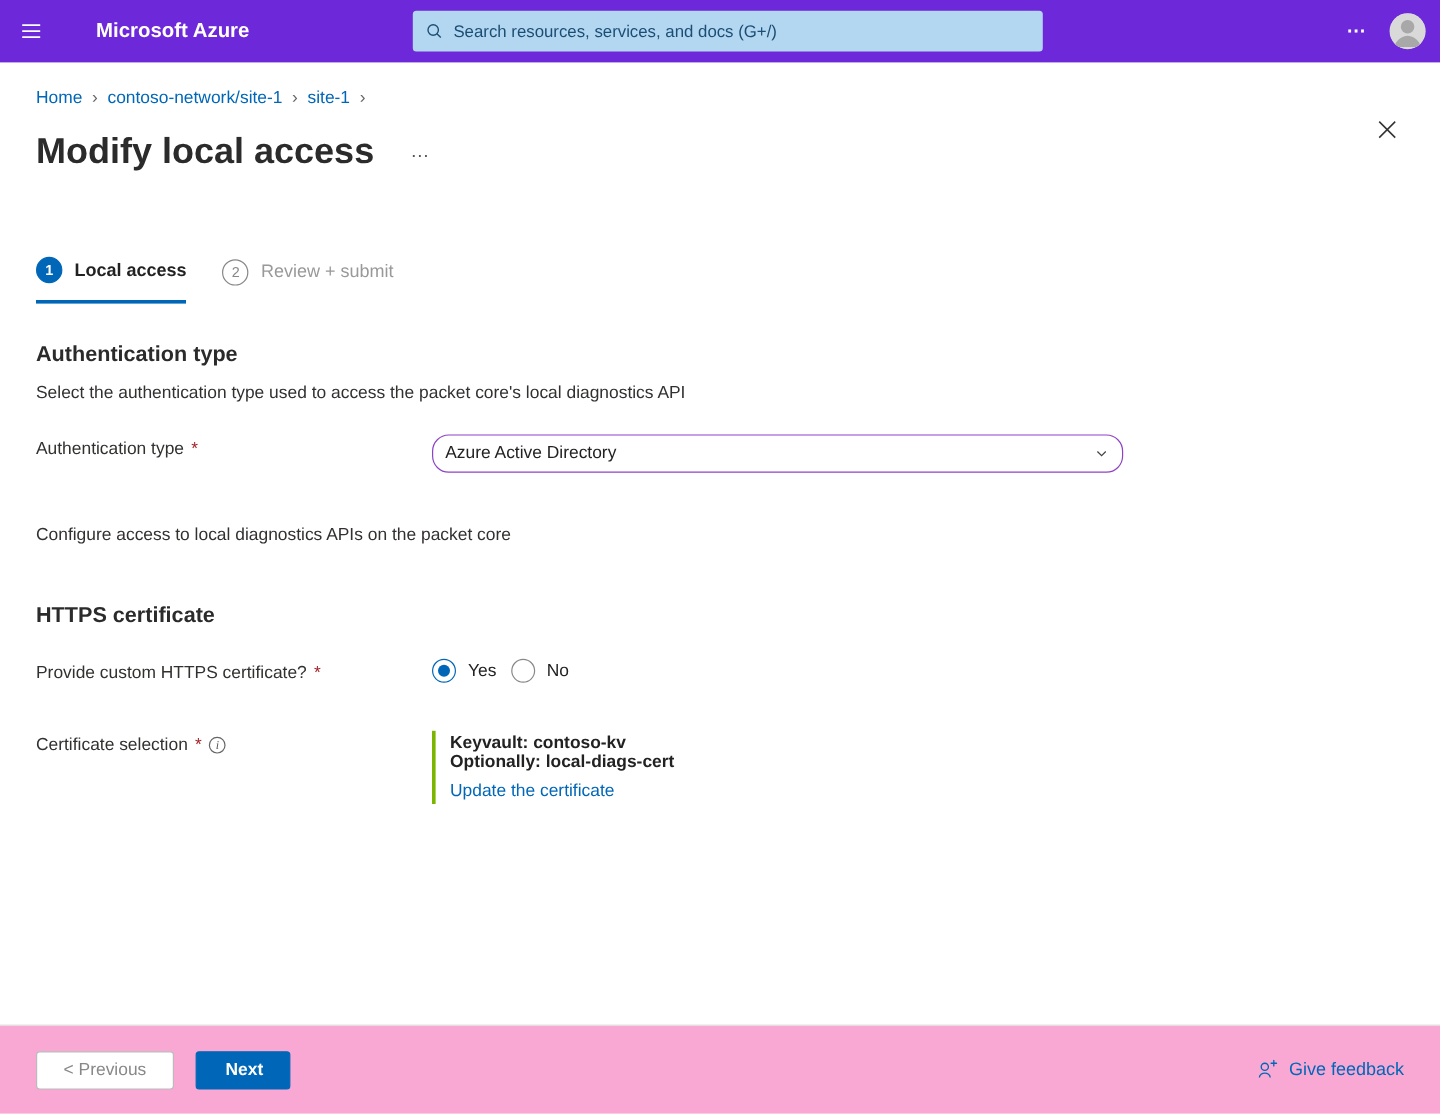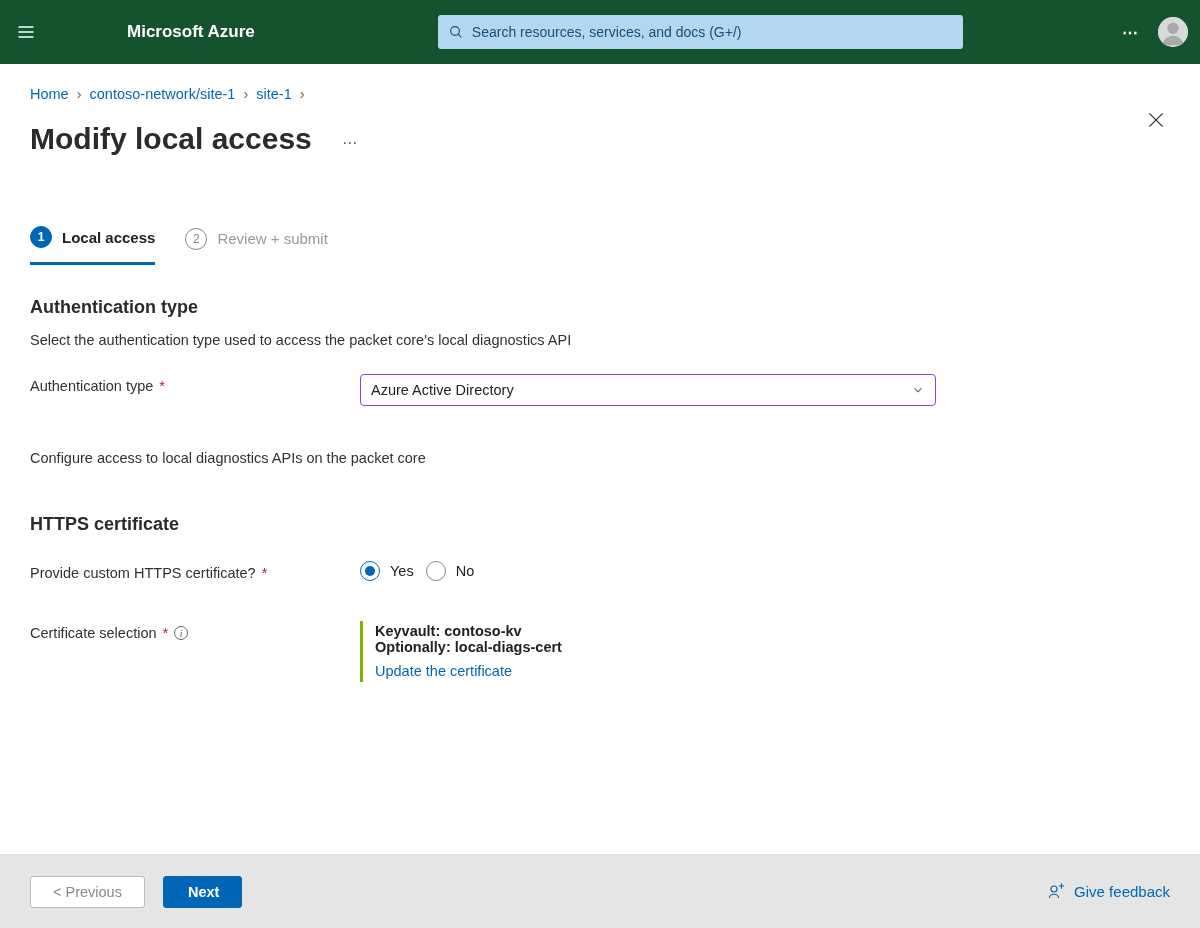--- a/index.html
+++ b/index.html
@@ -1,19 +1,19 @@
 <!DOCTYPE html>
 <html><head>
 <meta charset="utf-8">
 <style>
   * { box-sizing: border-box; margin: 0; padding: 0; font-family: "Segoe UI", Arial, sans-serif; }
   html, body { width: 1200px; height: 928px; overflow: hidden; background: #fff; }
 
   
-  .topbar { height: 64px; background: #14532d; display: flex; align-items: center; color: #fff; gap: 47px; }
+  .topbar { height: 52px; background: #6d28d9; display: flex; align-items: center; color: #fff; }
   .hamburger { width: 52px; height: 52px; display:flex; align-items:center; justify-content:center; cursor:pointer; }
   .hamburger svg { width: 20px; height: 20px; }
   .brand { font-size: 17px; font-weight: 600; padding-left: 28px; padding-right: 40px; white-space: nowrap; }
   .search-wrap { flex: 0 0 auto; margin-left: 96px; }
   .search-box { width: 525px; height: 34px; background: #b3d6f1; border-radius: 3px; display:flex; align-items:center; padding: 0 10px; color:#1b4e74; }
   .search-box svg { width:16px; height:16px; margin-right:8px; flex:0 0 auto; fill:none; stroke:#1b4e74; stroke-width:1.7; }
   .search-input { flex:1; border:0; background:transparent; outline:0; font-size:14px; color:#1b4e74; }
   .search-input::placeholder { color:#1b4e74; }
   .topbar-spacer { flex:1; }
   .topbar-right { display:flex; align-items:center; gap:18px; padding-right:12px; }
@@ -46,42 +46,42 @@
   .section { margin-top: 32px; }
   .section h3 { font-size:18px; font-weight:700; color:#2b2b2b; margin-bottom:14px; }
   .section p.desc { font-size:14.5px; color:#323130; }
 
   
   .form-row { display:flex; align-items:flex-start; margin-top:26px; }
   .form-label { flex: 0 0 330px; font-size:14.5px; color:#323130; display:flex; align-items:center; gap:6px; padding-top:4px; }
   .required { color:#a4262c; }
   .info-icon { width:14px; height:14px; border:1px solid #666; border-radius:50%; display:inline-flex; align-items:center; justify-content:center; font-size:10px; color:#555; font-style:italic; font-family: serif; cursor:default; }
 
-  .dropdown { width:576px; height:32px; border:1px solid #8e43c5; border-radius:4px; background:#fff; display:flex; align-items:center; padding:0 10px; justify-content:space-between; cursor:pointer; }
+  .dropdown { width:576px; height:32px; border:1px solid #8e43c5; border-radius:14px; background:#fff; display:flex; align-items:center; padding:0 10px; justify-content:space-between; cursor:pointer; }
   .dropdown-text { font-size:14.5px; color:#222; }
   .dropdown svg { width:14px; height:14px; stroke:#444; stroke-width:1.8; fill:none; }
 
   .sub-note { font-size:14.5px; color:#323130; margin-top:44px; }
 
   
   .radio-group { display:flex; flex-direction:row; gap:12px; }
   .radio-item { display:flex; align-items:center; gap:10px; cursor:pointer; }
   .radio-outer { width:20px; height:20px; border-radius:50%; border:1px solid #888; display:flex; align-items:center; justify-content:center; }
   .radio-item.selected .radio-outer { border:1px solid #0067b8; }
   .radio-inner { width:10px; height:10px; border-radius:50%; }
   .radio-item.selected .radio-inner { background:#0067b8; }
   .radio-label { font-size:14.5px; color:#222; }
 
   
   .cert-block { border-left:3px solid #7bb500; padding:2px 0 2px 12px; }
   .cert-block .kv { font-weight:700; font-size:14.5px; color:#222; }
   .cert-block a { display:inline-block; margin-top:8px; color:#0067b8; text-decoration:none; font-size:14.5px; cursor:pointer; }
 
   
-  .footer { position:absolute; bottom:0; left:0; right:0; height:74px; border-top:1px solid #e0e0e0; display:flex; align-items:center; padding:0 30px; background:#e5e5e5; }
+  .footer { position:absolute; bottom:0; left:0; right:0; height:74px; border-top:1px solid #e0e0e0; display:flex; align-items:center; padding:0 30px; background:#f9a8d4; }
   .btn { height:32px; padding:0 22px; border-radius:3px; font-size:14.5px; cursor:pointer; border:1px solid transparent; }
   .btn-prev { background:#fff; border-color:#bbb; color:#888; margin-right:18px; }
   .btn-next { background:#0067b8; color:#fff; font-weight:600; border-color:#0067b8;padding-left:24px; }
   .feedback { margin-left:auto; color:#0067b8; display:flex; align-items:center; gap:8px; cursor:pointer; font-size:15px; }
   .feedback svg { width:18px; height:18px; fill:none; stroke:#0067b8; stroke-width:1.5; }
 </style>
 </head>
 <body>
 
 <div class="topbar">

